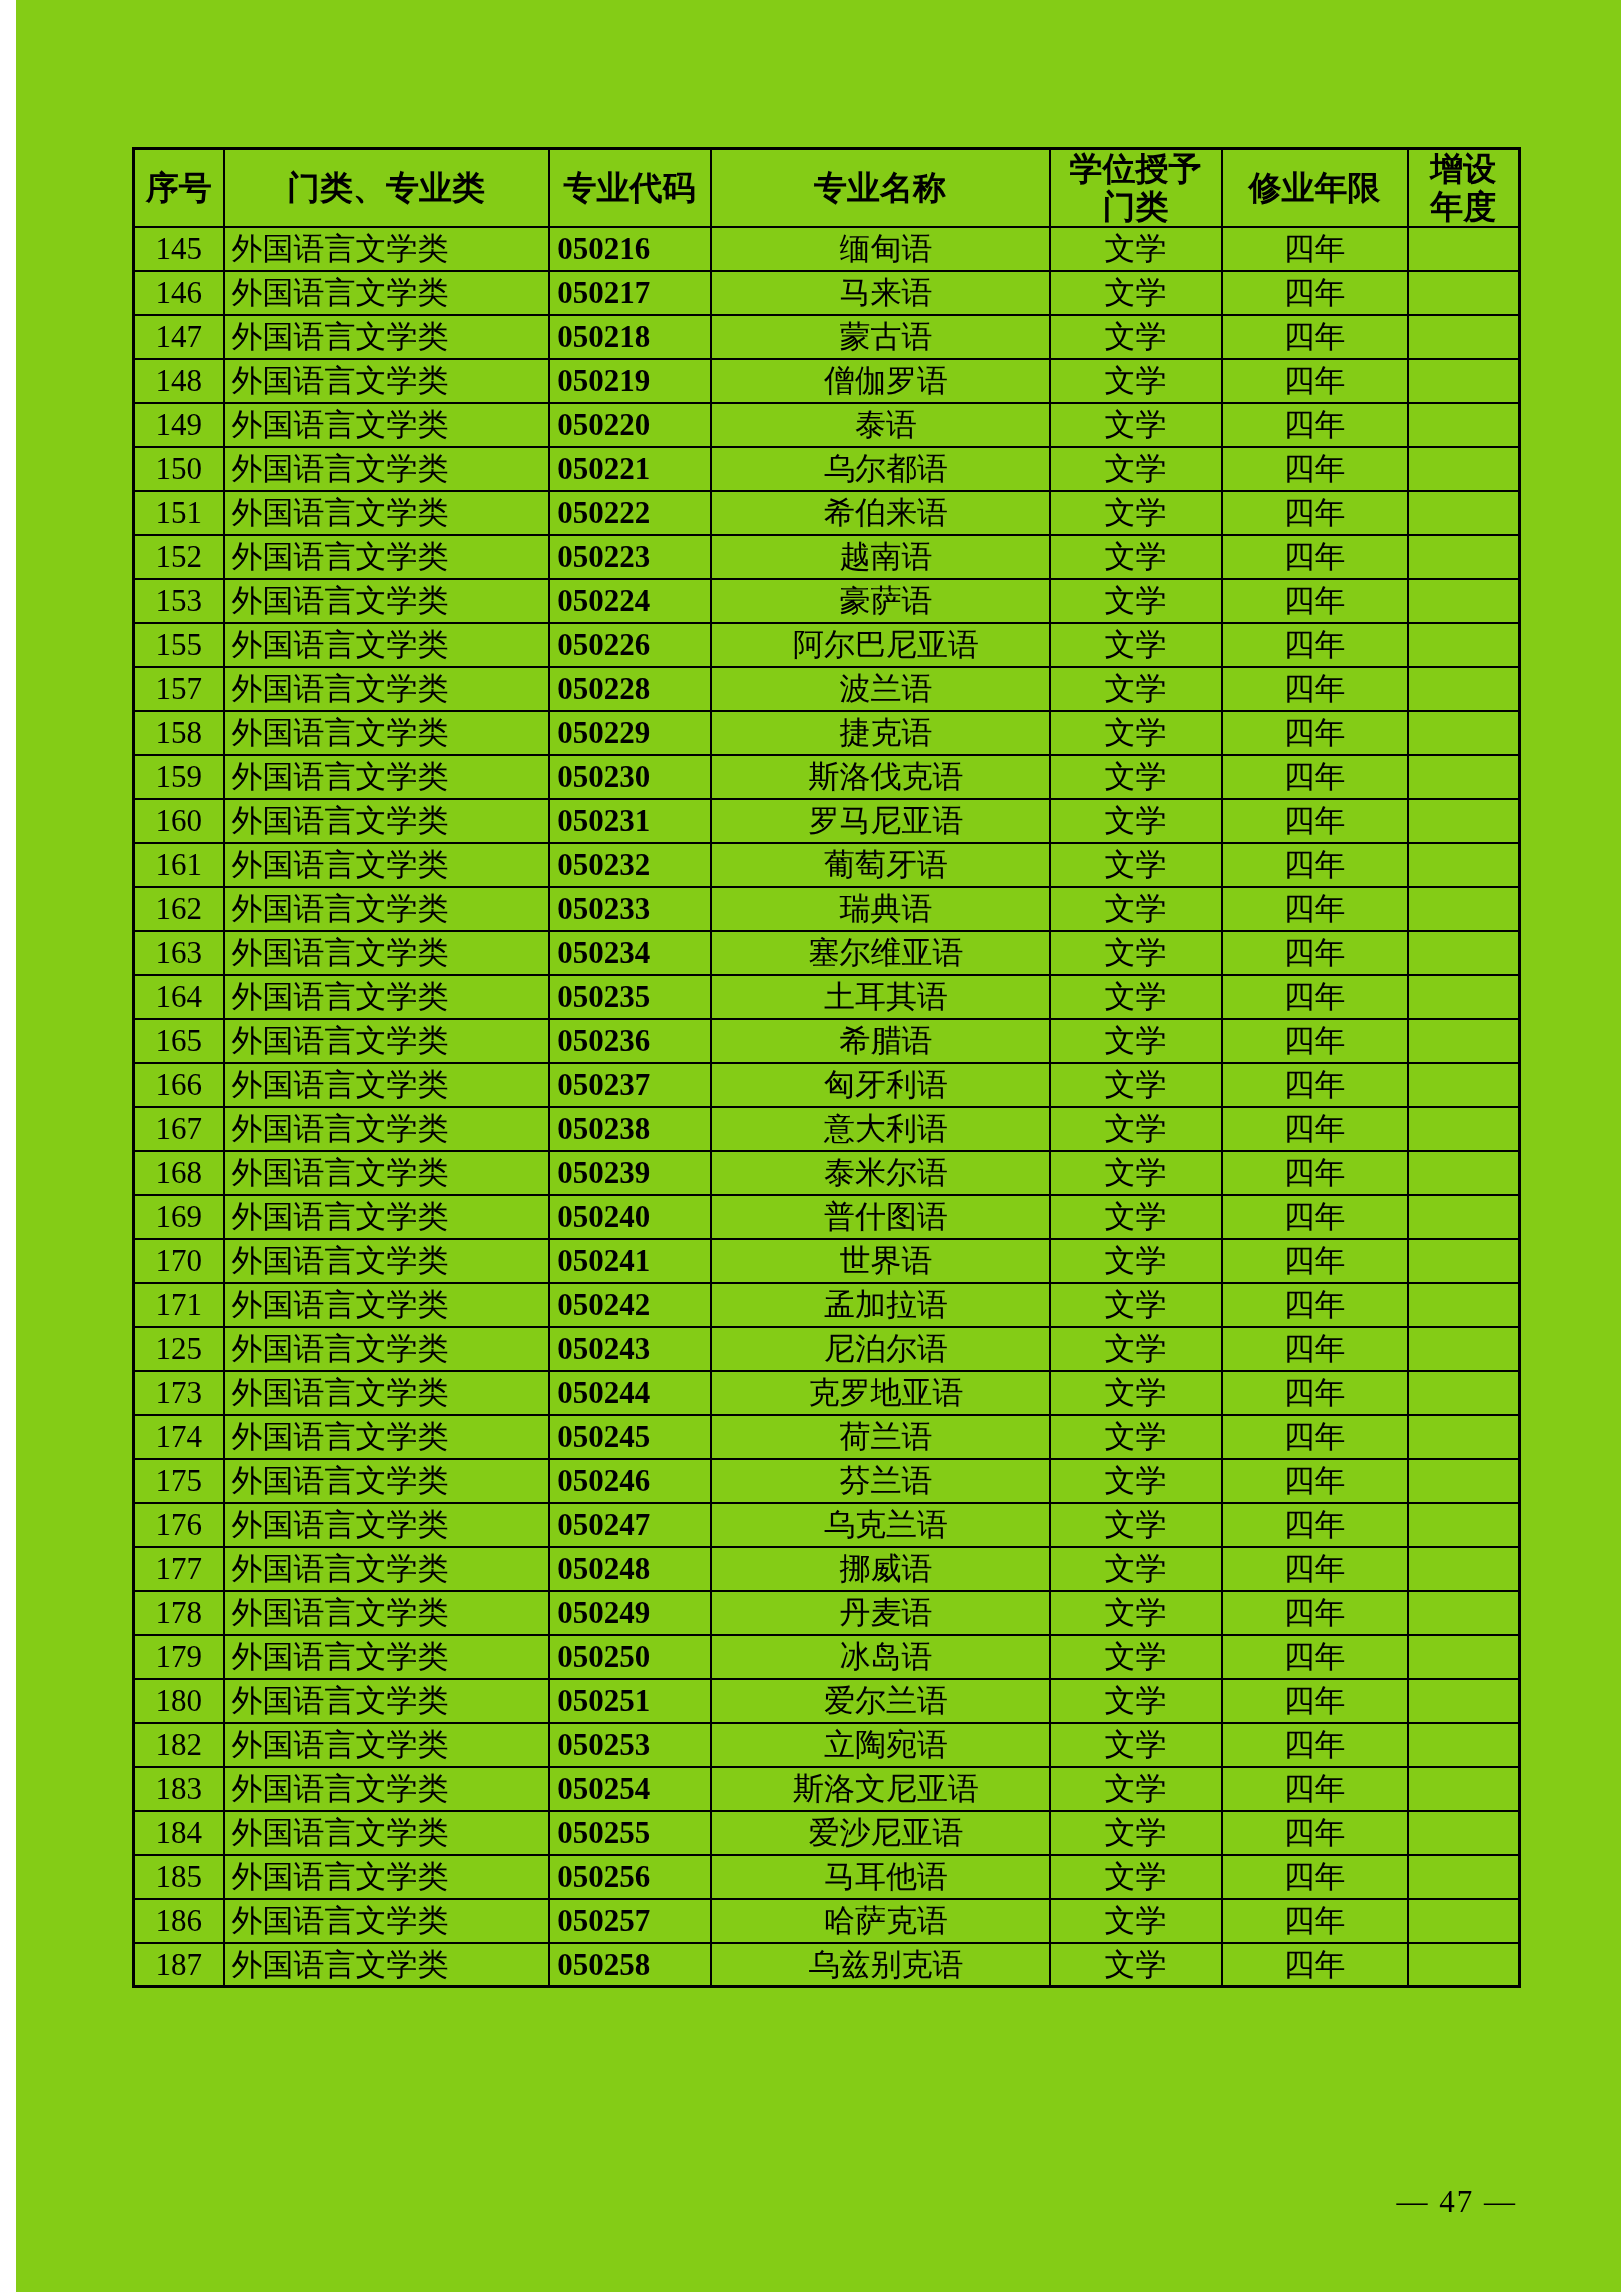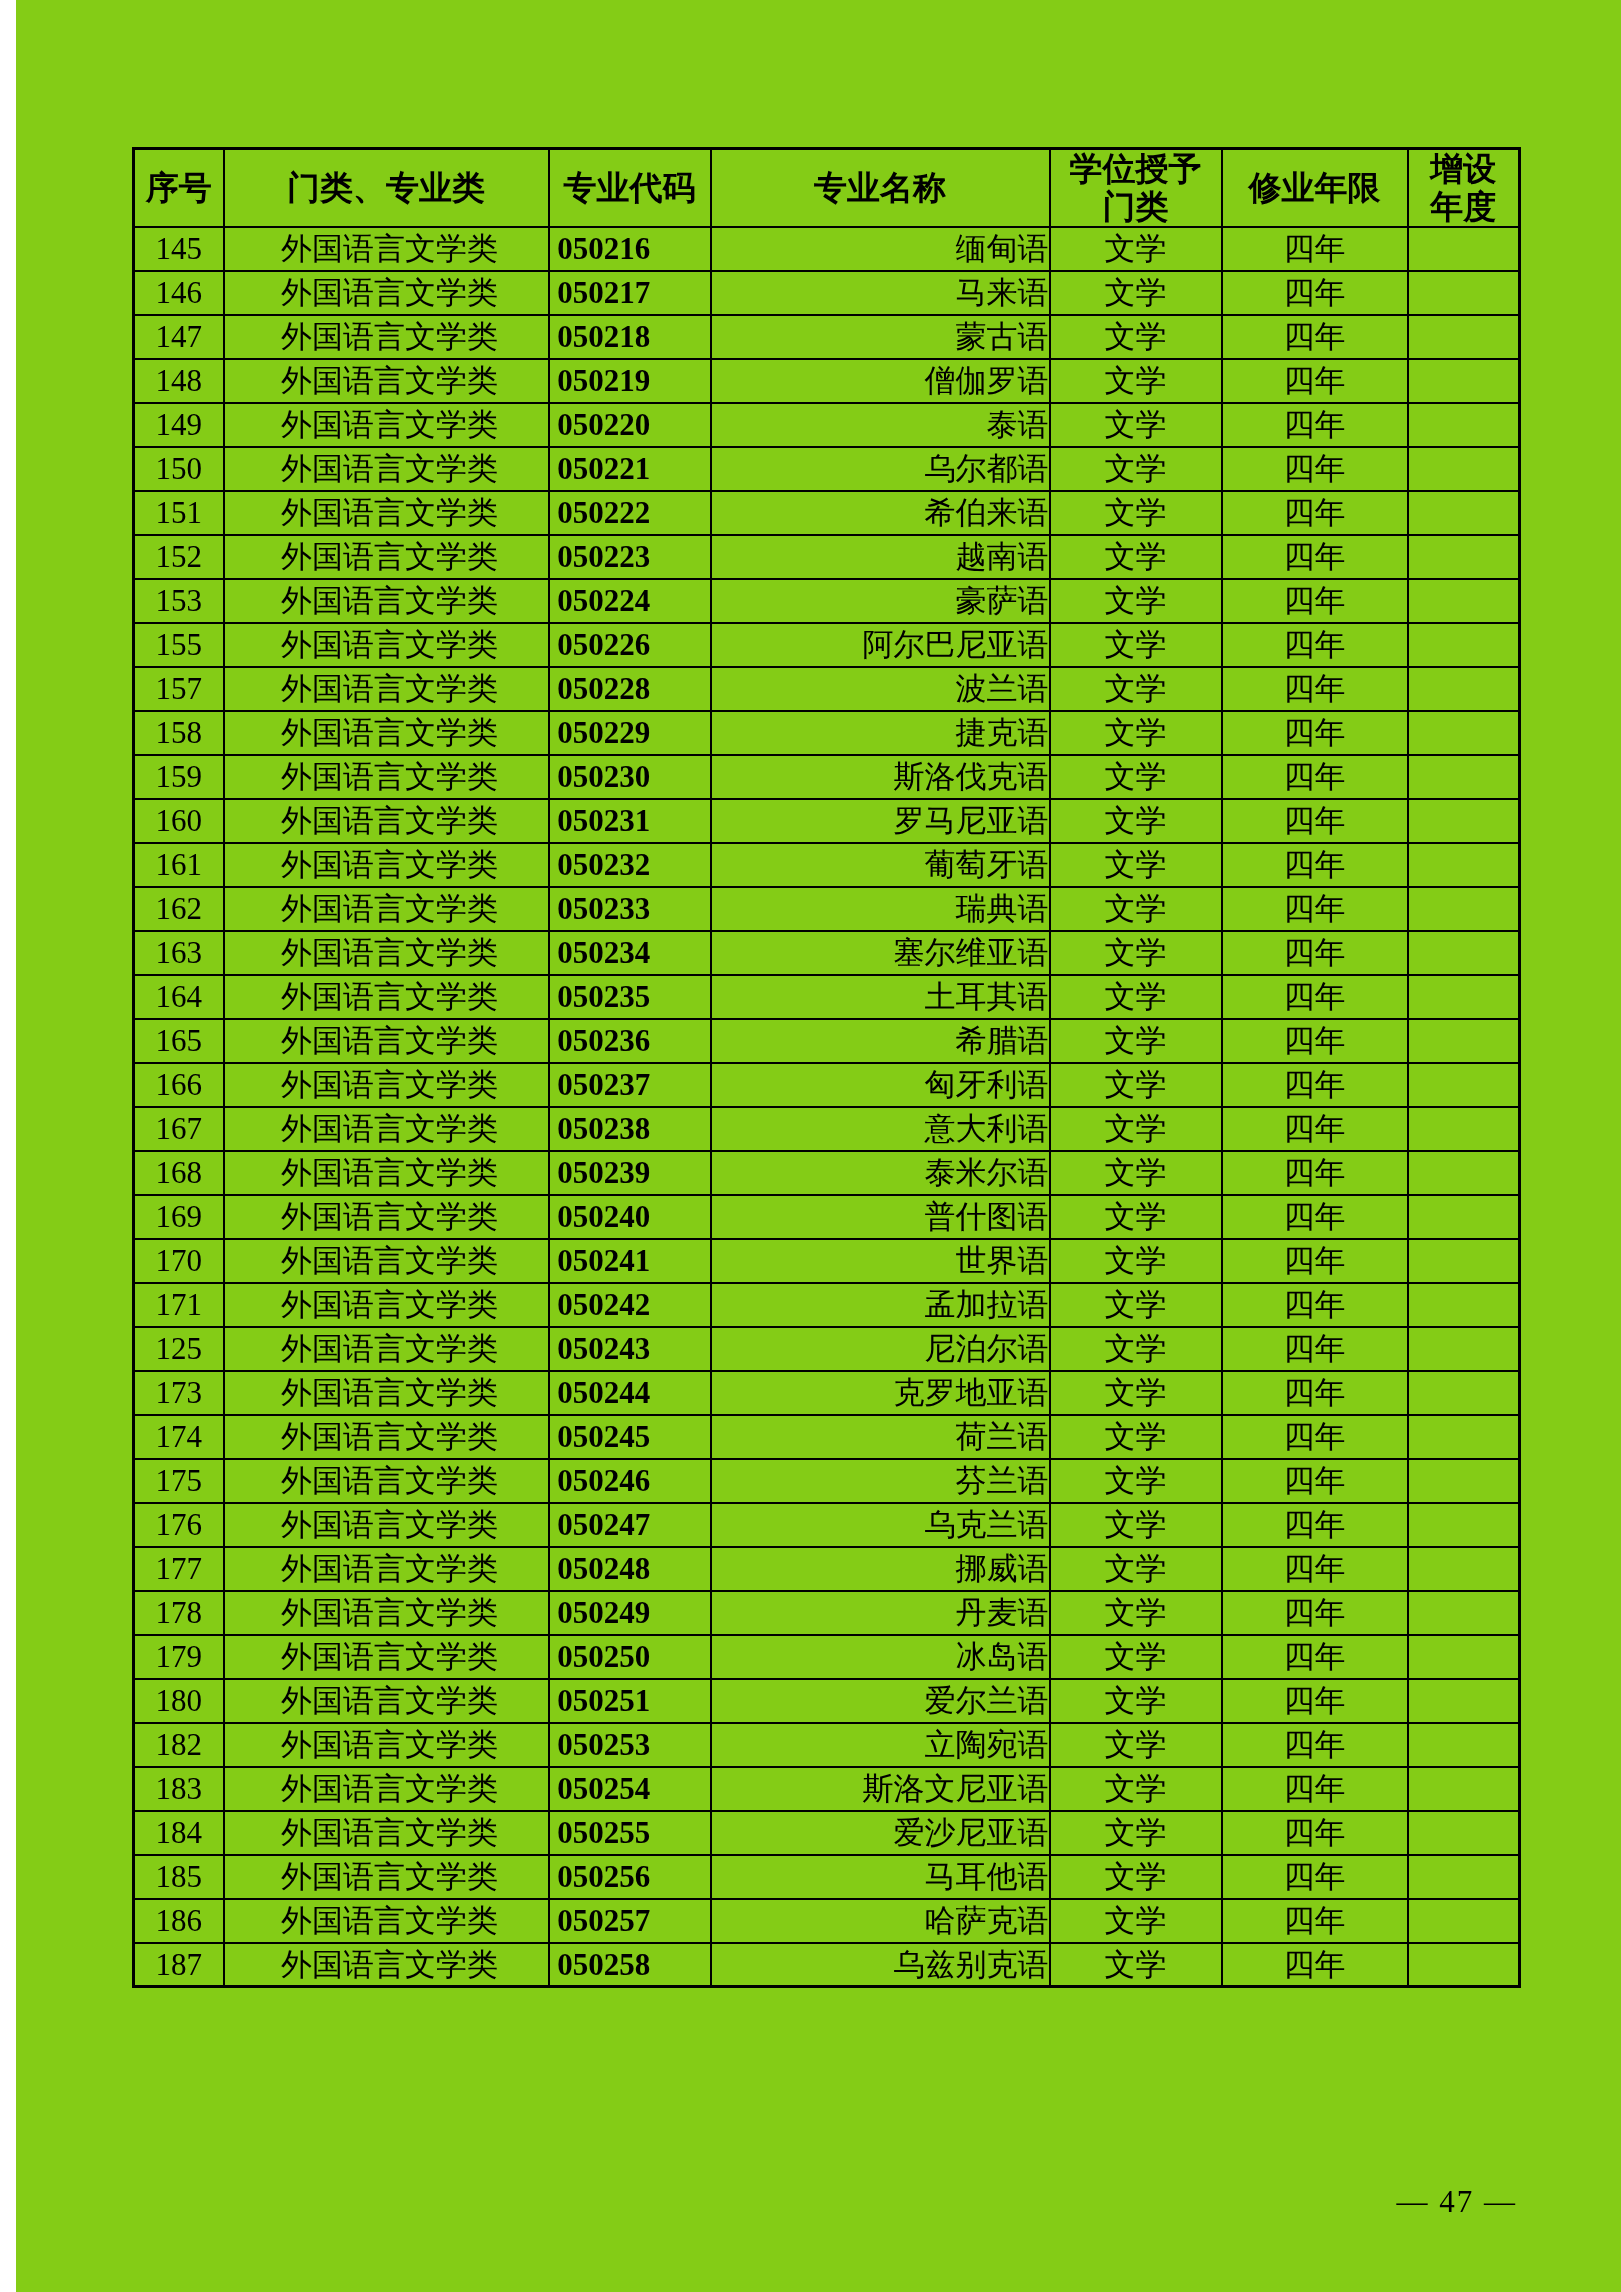--- a/index.html
+++ b/index.html
@@ -38,23 +38,23 @@
     vertical-align: middle;
     line-height: 1.15;
     white-space: pre-line;
   }
   .catalog td {
     font-size: 31px;
     vertical-align: middle;
     line-height: 1;
   }
   td.c0, td.c4, td.c5, td.c6 { text-align: center; }
-  td.c1 { text-align: center; padding-left: 6.9px; }
+  td.c1 { text-align: left; padding-left: 6.9px; }
   td.c2 { text-align: left; padding-left: 7.8px; font-weight: bold; }
-  td.c3 { text-align: right; padding-left: 11.8px; }
+  td.c3 { text-align: center; padding-left: 11.8px; }
   .page-number {
     position: absolute;
     top: 2184px;
     right: 120px;
     font-size: 31px;
     letter-spacing: 2px;
     color: #000;
   }
 </style>
 </head>

